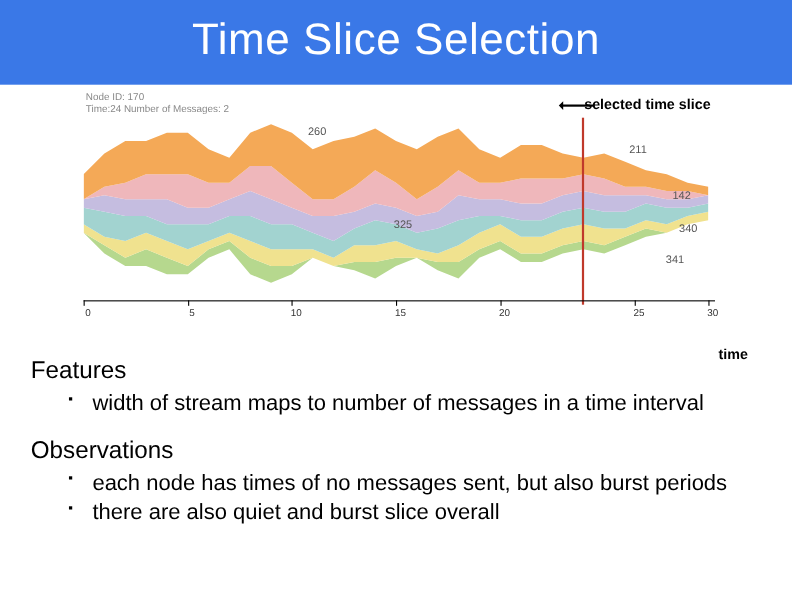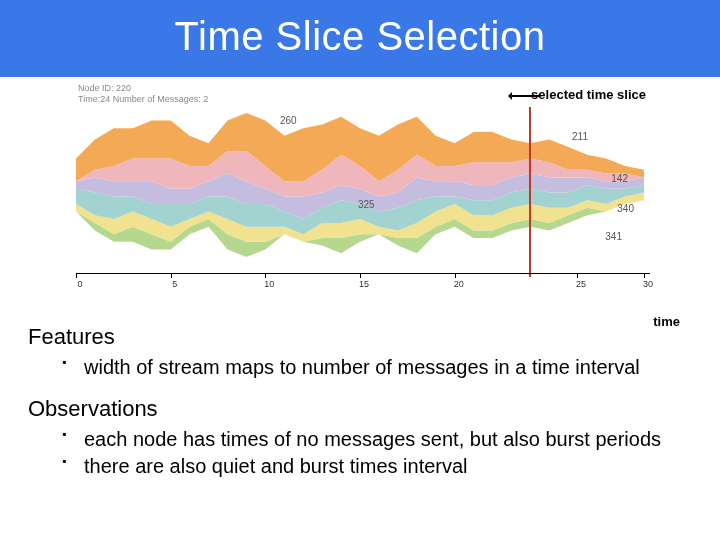--- a/index.html
+++ b/index.html
@@ -33,21 +33,21 @@
 </style>
 </head>
 <body>
 
 <div class="slide">
 
   <div class="title-bar">Time Slice Selection</div>
 
   <div class="chart-wrap">
     <div class="meta">
-      <div>Node ID: 220</div>
+      <div>Node ID: 170</div>
       <div>Time:24  Number of Messages: 2</div>
     </div>
 
     <div class="annot-sel">selected time slice</div>
     <div class="arrow-sel"></div>
 
     <svg class="streams" viewBox="0 0 568 160" preserveAspectRatio="none">
         <path d="M 0 106.5 L 18.9 125.5 L 37.9 136.8 L 56.8 136.8 L 75.7 144.4 L 94.7 144.4 L 113.6 129.3 L 132.5 121.7 L 151.5 144.4 L 170.4 152.0 L 189.3 144.4 L 208.3 129.3 L 227.2 136.8 L 246.1 140.6 L 265.1 148.2 L 284.0 136.8 L 302.9 129.3 L 321.9 140.6 L 340.8 148.2 L 359.7 129.3 L 378.7 121.7 L 397.6 133.1 L 416.5 133.1 L 435.5 125.5 L 454.4 121.7 L 473.3 125.5 L 492.3 117.9 L 511.2 110.3 L 530.1 106.5 L 549.1 98.9 L 568.0 95.2 L 568.0 95.2 L 549.1 98.9 L 530.1 106.5 L 511.2 102.7 L 492.3 110.3 L 473.3 117.9 L 454.4 114.1 L 435.5 117.9 L 416.5 125.5 L 397.6 125.5 L 378.7 114.1 L 359.7 121.7 L 340.8 133.1 L 321.9 133.1 L 302.9 129.3 L 284.0 129.3 L 265.1 133.1 L 246.1 133.1 L 227.2 136.8 L 208.3 129.3 L 189.3 136.8 L 170.4 136.8 L 151.5 129.3 L 132.5 114.1 L 113.6 121.7 L 94.7 136.8 L 75.7 129.3 L 56.8 121.7 L 37.9 129.3 L 18.9 117.9 L 0.0 106.5 Z" fill="#b6d88e" stroke="none"></path>
         <path d="M 0 106.5 L 18.9 117.9 L 37.9 129.3 L 56.8 121.7 L 75.7 129.3 L 94.7 136.8 L 113.6 121.7 L 132.5 114.1 L 151.5 129.3 L 170.4 136.8 L 189.3 136.8 L 208.3 129.3 L 227.2 136.8 L 246.1 133.1 L 265.1 133.1 L 284.0 129.3 L 302.9 129.3 L 321.9 133.1 L 340.8 133.1 L 359.7 121.7 L 378.7 114.1 L 397.6 125.5 L 416.5 125.5 L 435.5 117.9 L 454.4 114.1 L 473.3 117.9 L 492.3 110.3 L 511.2 102.7 L 530.1 106.5 L 549.1 98.9 L 568.0 95.2 L 568.0 87.6 L 549.1 91.4 L 530.1 98.9 L 511.2 95.2 L 492.3 102.7 L 473.3 102.7 L 454.4 98.9 L 435.5 102.7 L 416.5 110.3 L 397.6 110.3 L 378.7 98.9 L 359.7 106.5 L 340.8 117.9 L 321.9 125.5 L 302.9 121.7 L 284.0 114.1 L 265.1 117.9 L 246.1 117.9 L 227.2 129.3 L 208.3 121.7 L 189.3 121.7 L 170.4 121.7 L 151.5 114.1 L 132.5 106.5 L 113.6 114.1 L 94.7 121.7 L 75.7 114.1 L 56.8 106.5 L 37.9 114.1 L 18.9 110.3 L 0.0 98.9 Z" fill="#f0e28f" stroke="none"></path>
         <path d="M 0 98.9 L 18.9 110.3 L 37.9 114.1 L 56.8 106.5 L 75.7 114.1 L 94.7 121.7 L 113.6 114.1 L 132.5 106.5 L 151.5 114.1 L 170.4 121.7 L 189.3 121.7 L 208.3 121.7 L 227.2 129.3 L 246.1 117.9 L 265.1 117.9 L 284.0 114.1 L 302.9 121.7 L 321.9 125.5 L 340.8 117.9 L 359.7 106.5 L 378.7 98.9 L 397.6 110.3 L 416.5 110.3 L 435.5 102.7 L 454.4 98.9 L 473.3 102.7 L 492.3 102.7 L 511.2 95.2 L 530.1 98.9 L 549.1 91.4 L 568.0 87.6 L 568.0 80.0 L 549.1 83.8 L 530.1 83.8 L 511.2 80.0 L 492.3 87.6 L 473.3 87.6 L 454.4 83.8 L 435.5 87.6 L 416.5 95.2 L 397.6 95.2 L 378.7 91.4 L 359.7 91.4 L 340.8 95.2 L 321.9 102.7 L 302.9 106.5 L 284.0 98.9 L 265.1 95.2 L 246.1 102.7 L 227.2 114.1 L 208.3 106.5 L 189.3 98.9 L 170.4 98.9 L 151.5 91.4 L 132.5 91.4 L 113.6 98.9 L 94.7 98.9 L 75.7 98.9 L 56.8 91.4 L 37.9 91.4 L 18.9 87.6 L 0.0 83.8 Z" fill="#a2d3d0" stroke="none"></path>
@@ -94,17 +94,17 @@
   <div class="axis-label-time">time</div>
 
   <div class="text-block">
     <div class="section-h">Features</div>
     <ul class="bullets">
       <li>width of stream maps to number of messages in a time interval</li>
     </ul>
     <div class="section-h">Observations</div>
     <ul class="bullets">
       <li>each node has times of no messages sent, but also burst periods</li>
-      <li>there are also quiet and burst times interval</li>
+      <li>there are also quiet and burst slice overall</li>
     </ul>
   </div>
 
 </div>
 
 </body></html>

